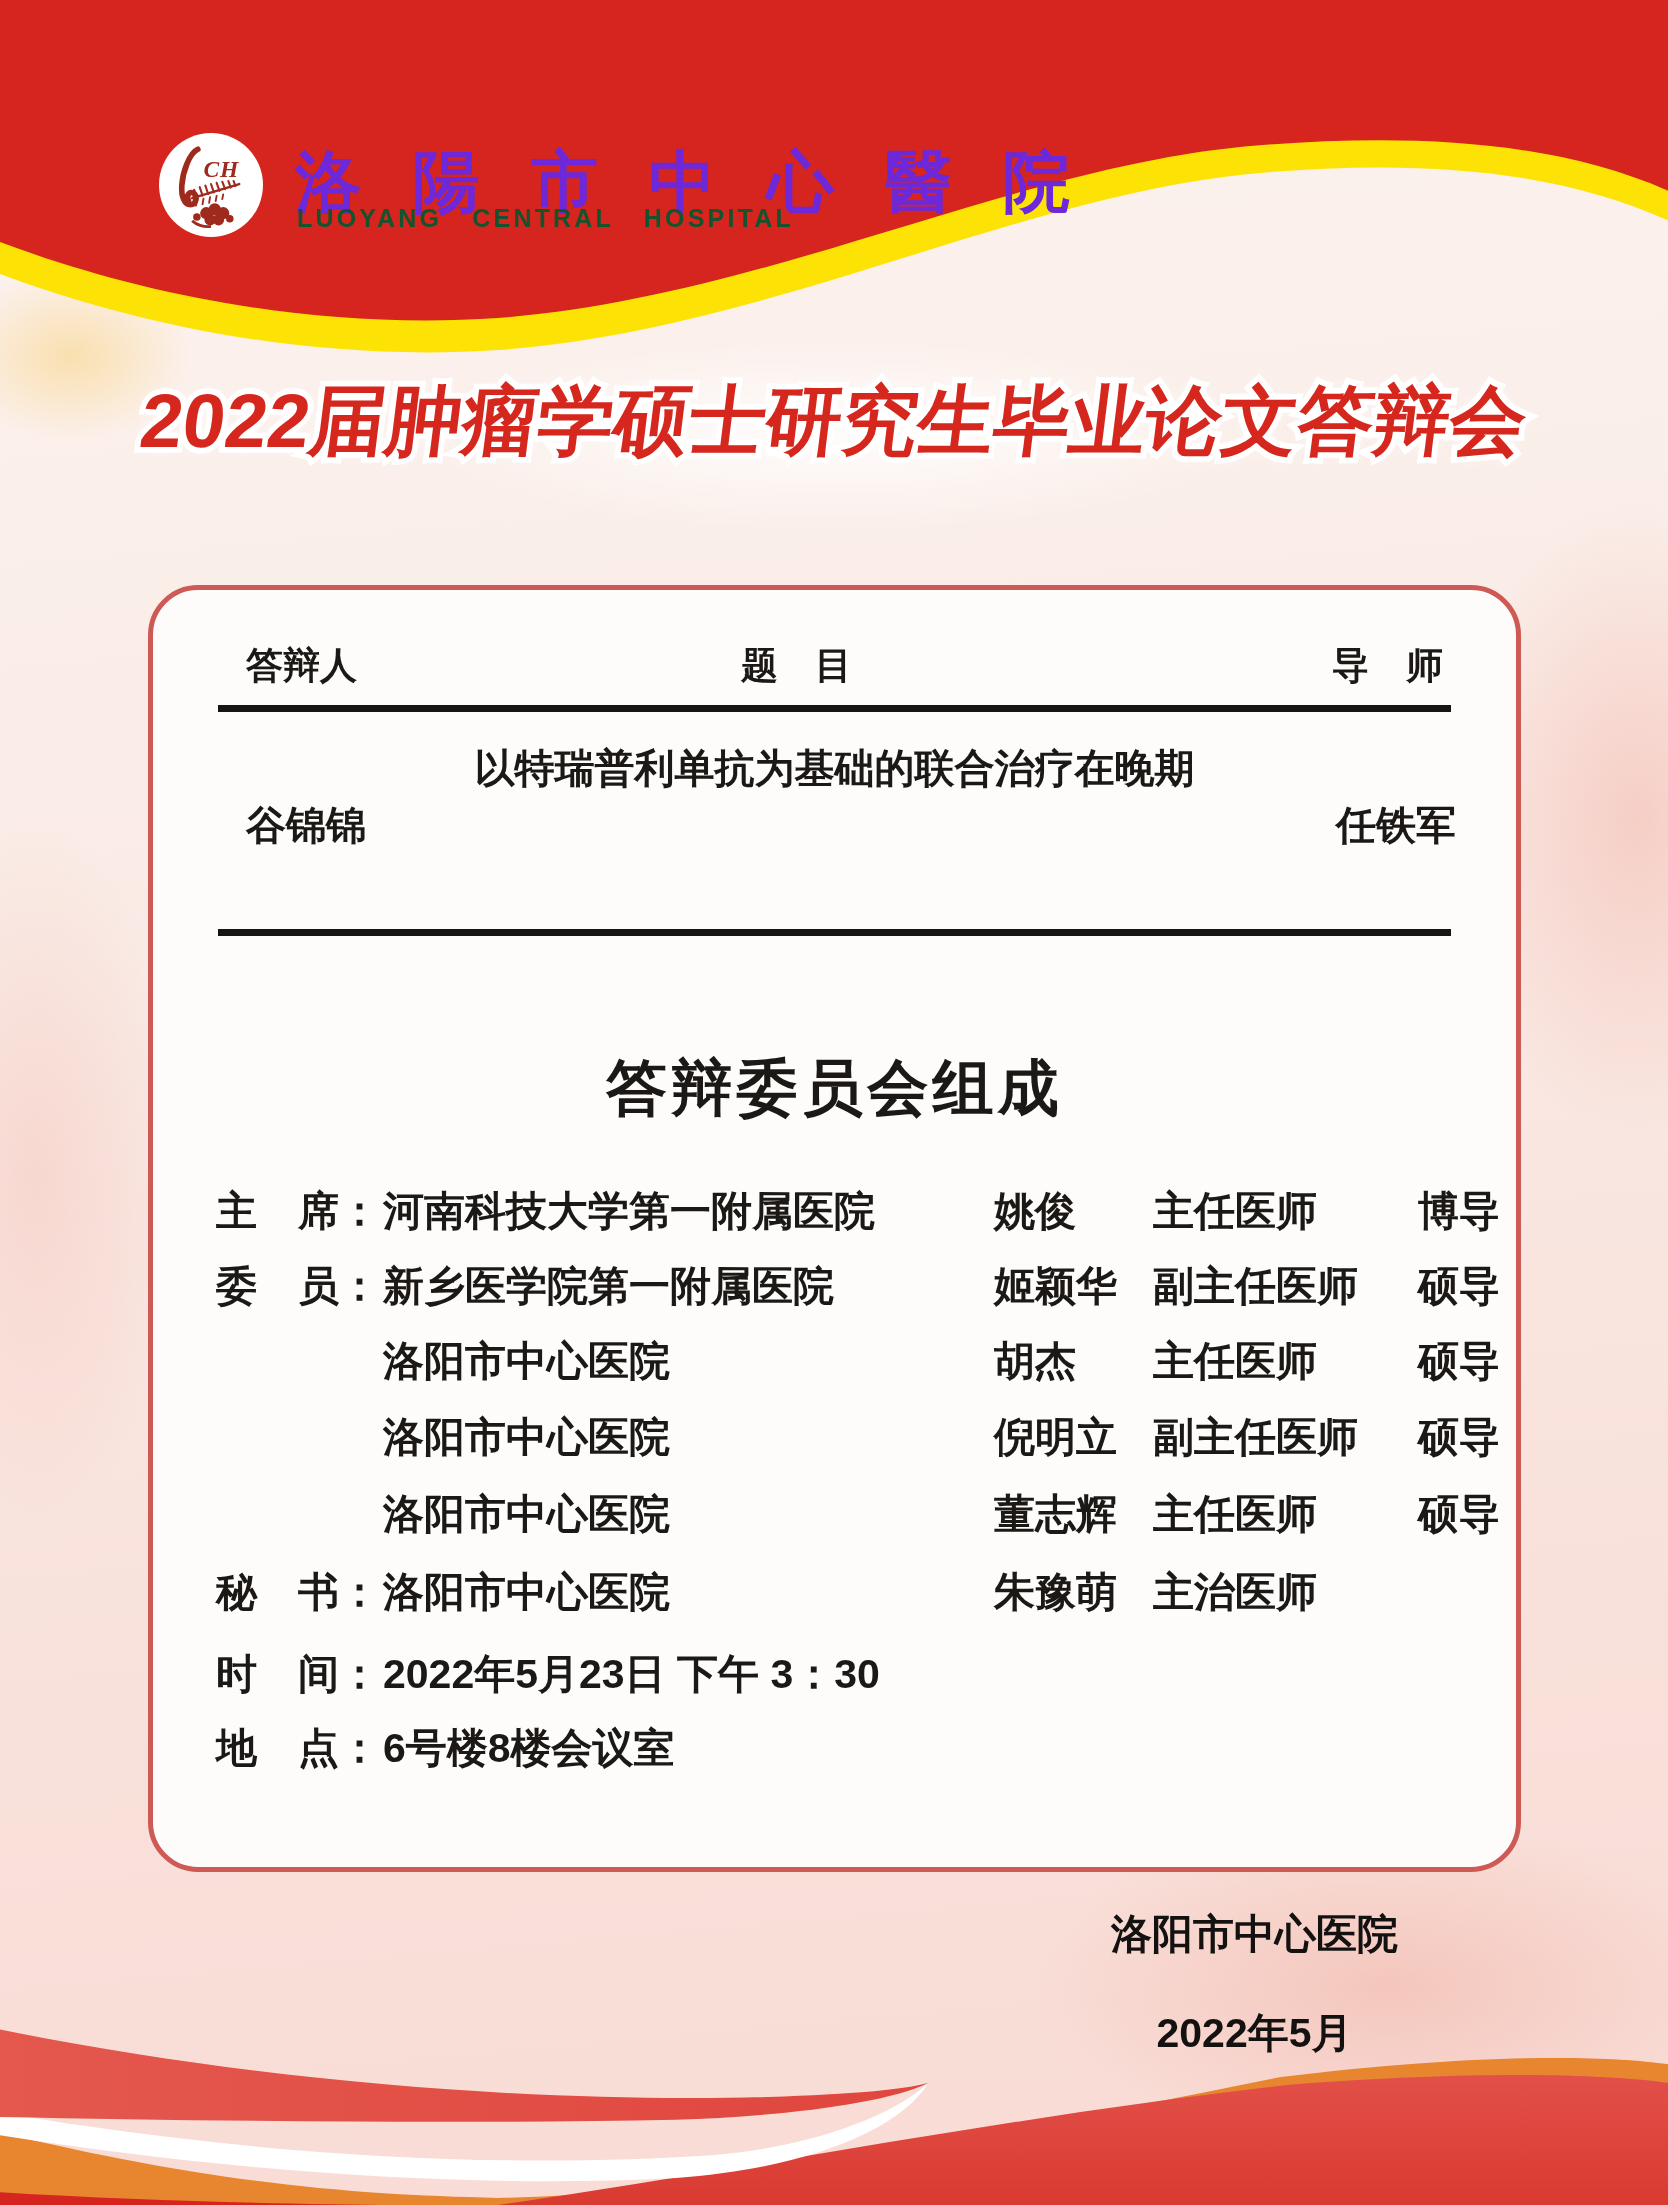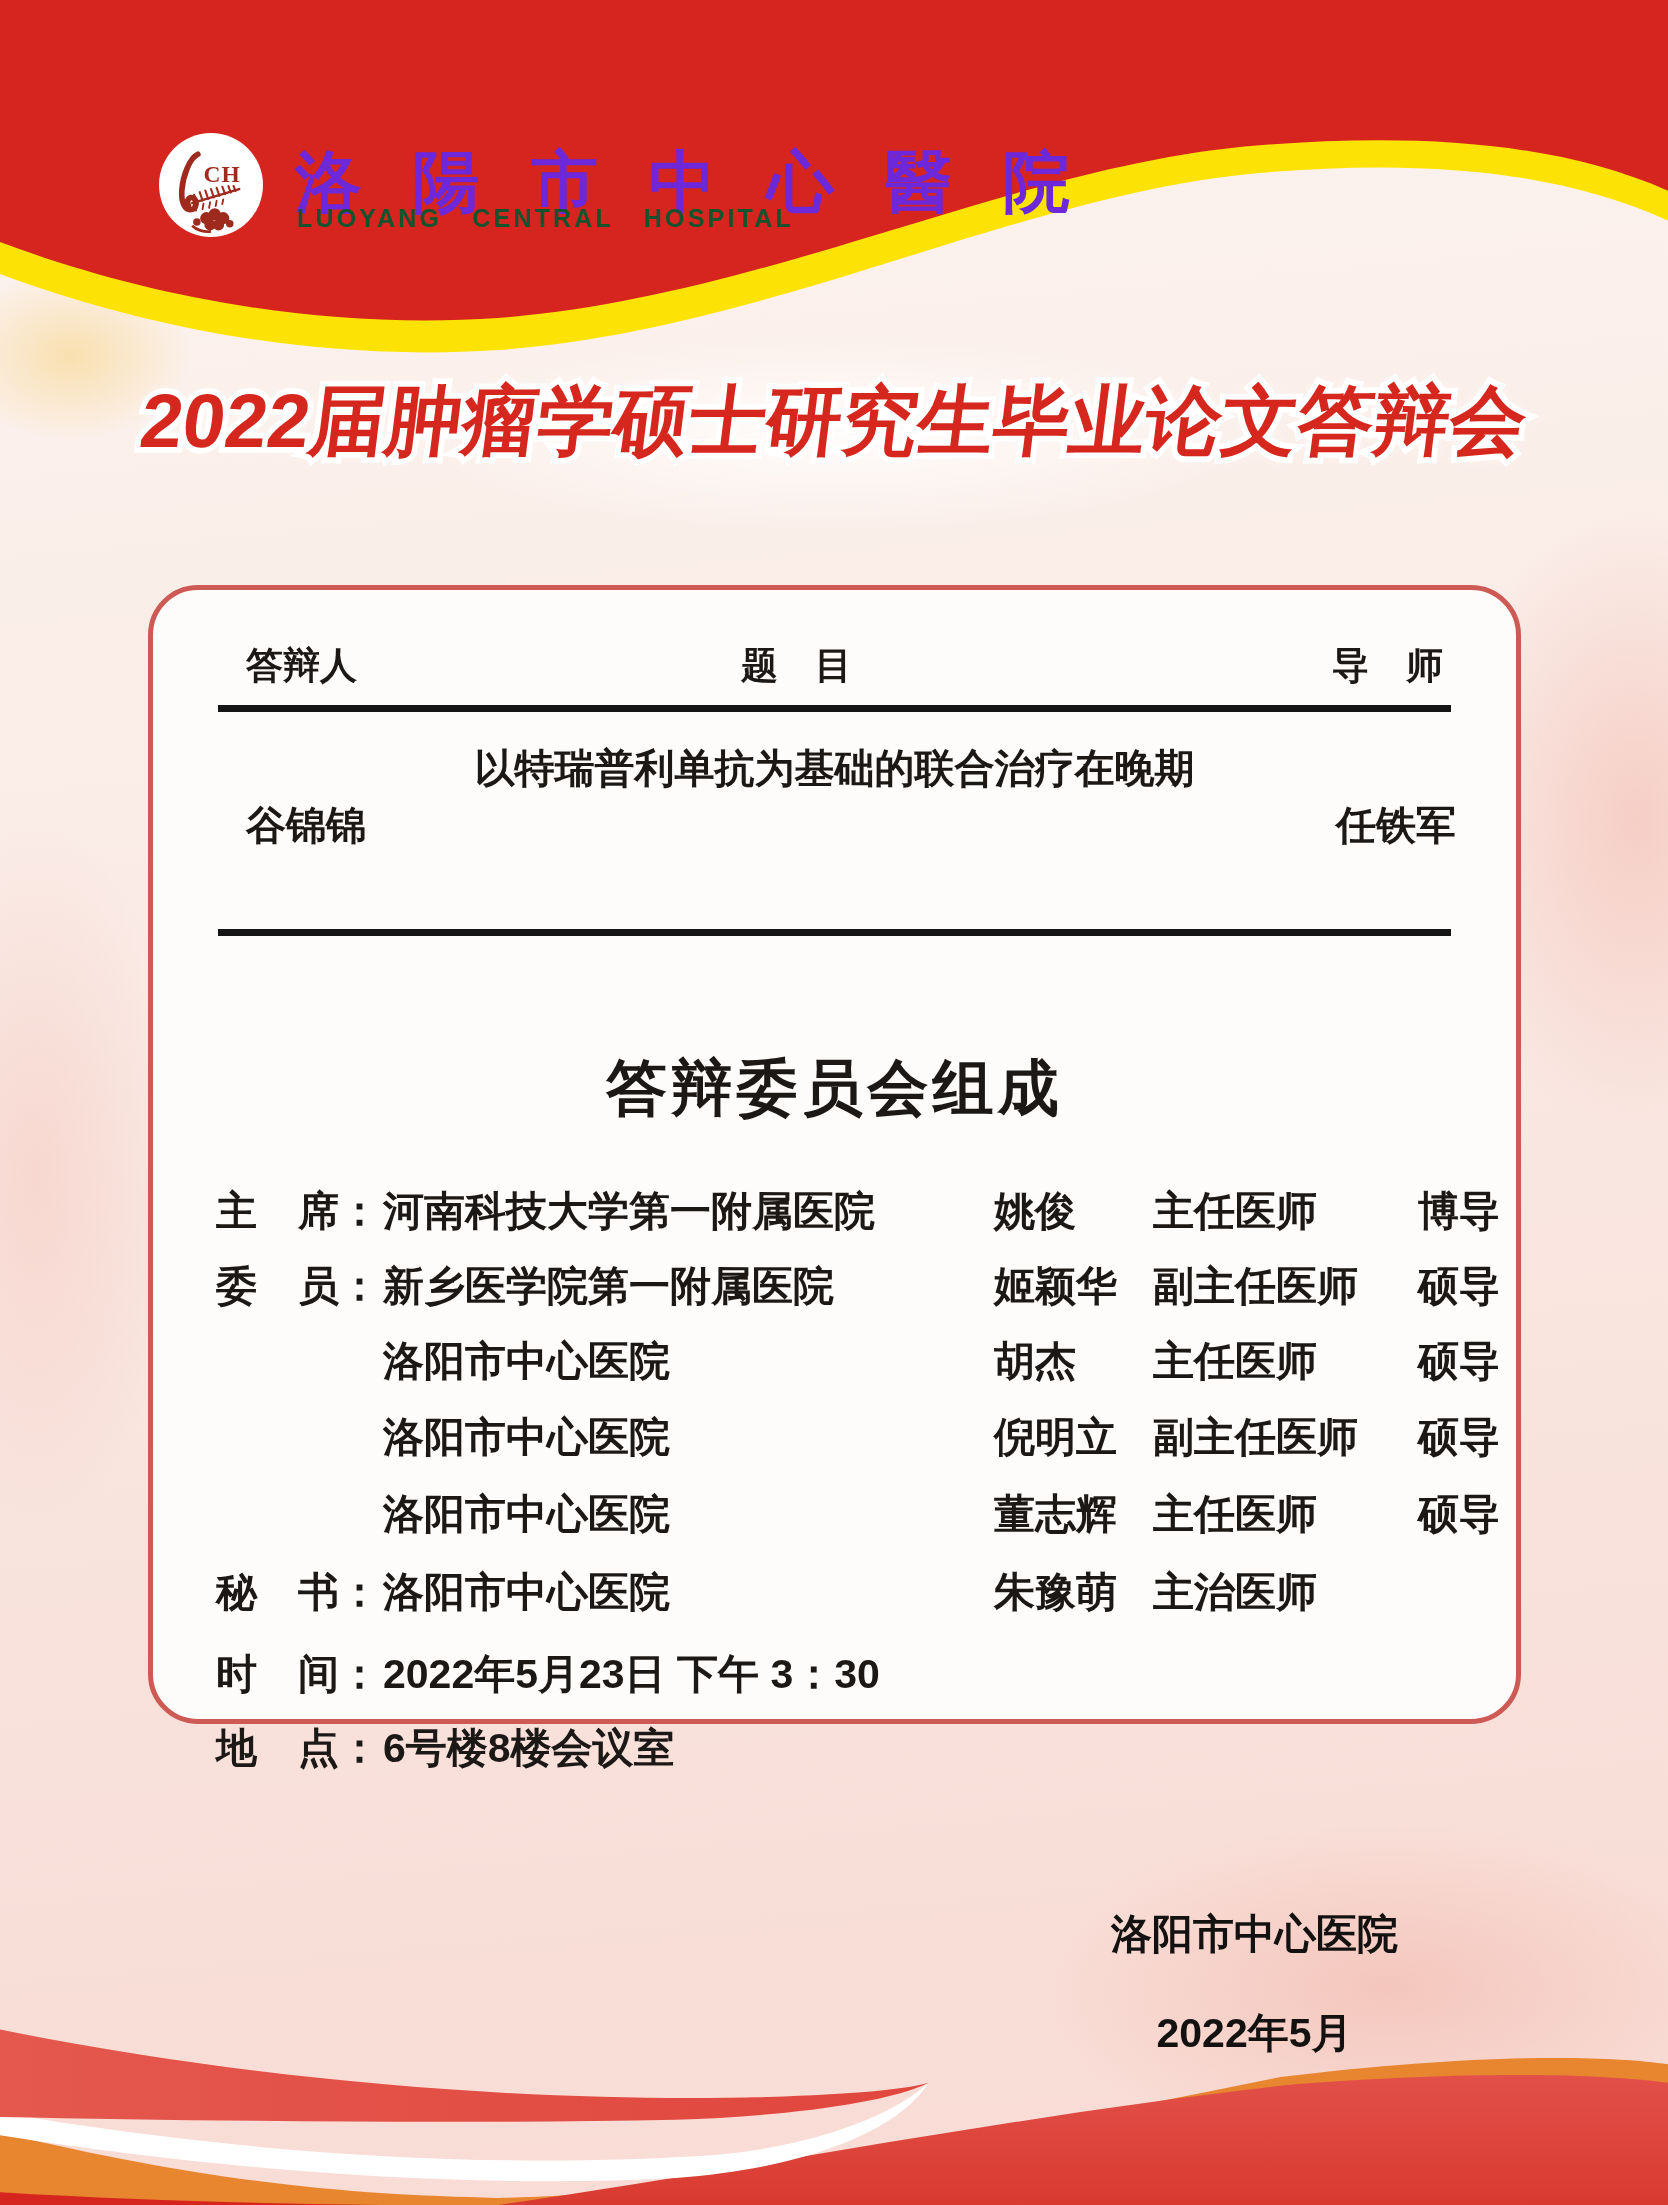--- a/index.html
+++ b/index.html
@@ -15,21 +15,21 @@
   .blob-warm-left{left:-50px;top:270px;width:242px;height:171px;background:radial-gradient(ellipse at center,rgba(248,210,125,.55),rgba(248,210,125,0) 70%);}
   .blob-dome-blush{left:1032px;top:1822px;width:712px;height:327px;background:radial-gradient(ellipse at center,rgba(238,164,150,.40),rgba(238,164,150,0) 70%);}
 
   .top-wave,.bottom-wave{position:absolute;left:0;width:1668px;display:block;}
   .top-wave{top:0;height:370px;}
   .bottom-wave{bottom:0;height:334px;}
 
   
   .logo-circle{
     position:absolute;left:159px;top:133px;width:104px;height:104px;border-radius:50%;
-    background:#fff;display:flex;align-items:flex-end;justify-content:center;
+    background:#fff;display:flex;align-items:center;justify-content:center;font-style:italic;
   }
   .hospital-cn{
     position:absolute;left:295px;top:147px;height:71px;line-height:71px;
     color:#6d28d9;font-size:67px;font-weight:bold;letter-spacing:51px;white-space:nowrap;
     font-family:"Liberation Serif", serif;
   }
   .hospital-en{
     position:absolute;left:297px;top:204px;height:28.5px;line-height:28.5px;
     color:#14532d;font-size:25px;font-weight:bold;letter-spacing:3.2px;word-spacing:20px;white-space:nowrap;
   }
@@ -40,21 +40,21 @@
   }
   .title-skew{display:inline-block;position:relative;transform:skewX(-7deg);
     font-size:76px;font-weight:bold;line-height:114px;white-space:nowrap;}
   .title-back{position:absolute;left:0;top:0;color:#d5271d;
     -webkit-text-stroke:11.4px #ffffff;
     text-shadow:0 0 10px rgba(255,255,255,.95),0 0 15.7px rgba(255,255,255,.8);}
   .title-front{position:relative;color:#d5271d;}
 
   
   .card{
-    position:absolute;left:148px;top:585px;width:1373px;height:1139px;box-sizing:border-box;
+    position:absolute;left:148px;top:585px;width:1373px;height:1287px;box-sizing:border-box;
     background:#fefcfa;border:5px solid #cd5a55;border-radius:50px;
   }
   .card .abs{position:absolute;white-space:nowrap;color:#1b1815;font-weight:bold;}
   .tbl-head{font-size:37px;height:57px;line-height:57px;top:47px;}
   .head-defender{left:93px;}
   .head-topic{left:0;width:100%;text-align:center;transform:translateX(-38px);}
   .head-advisor{right:73px;}
   .rule{position:absolute;left:65px;right:65px;height:7.1px;background:#151515;}
   .rule-1{top:115px;}
   .rule-2{top:339px;}

